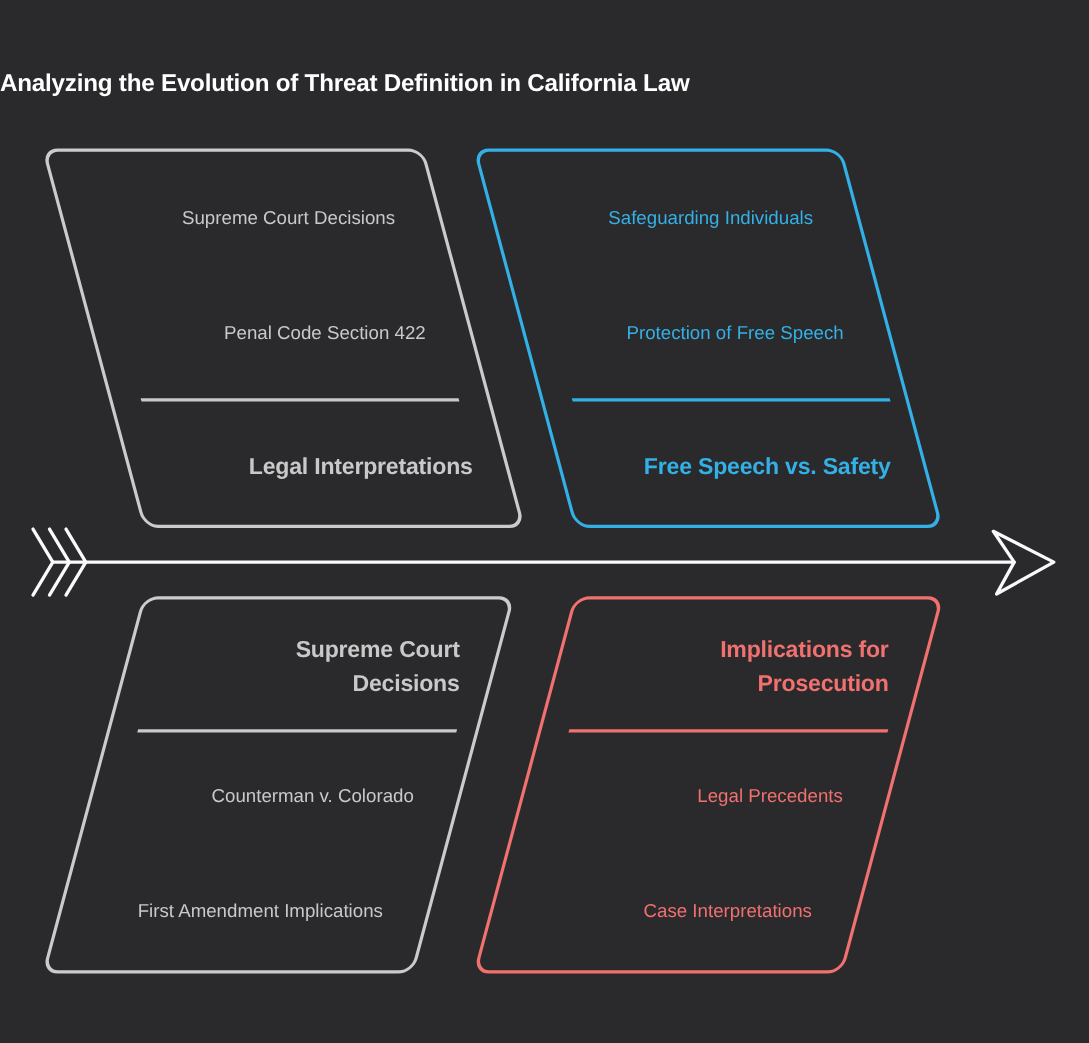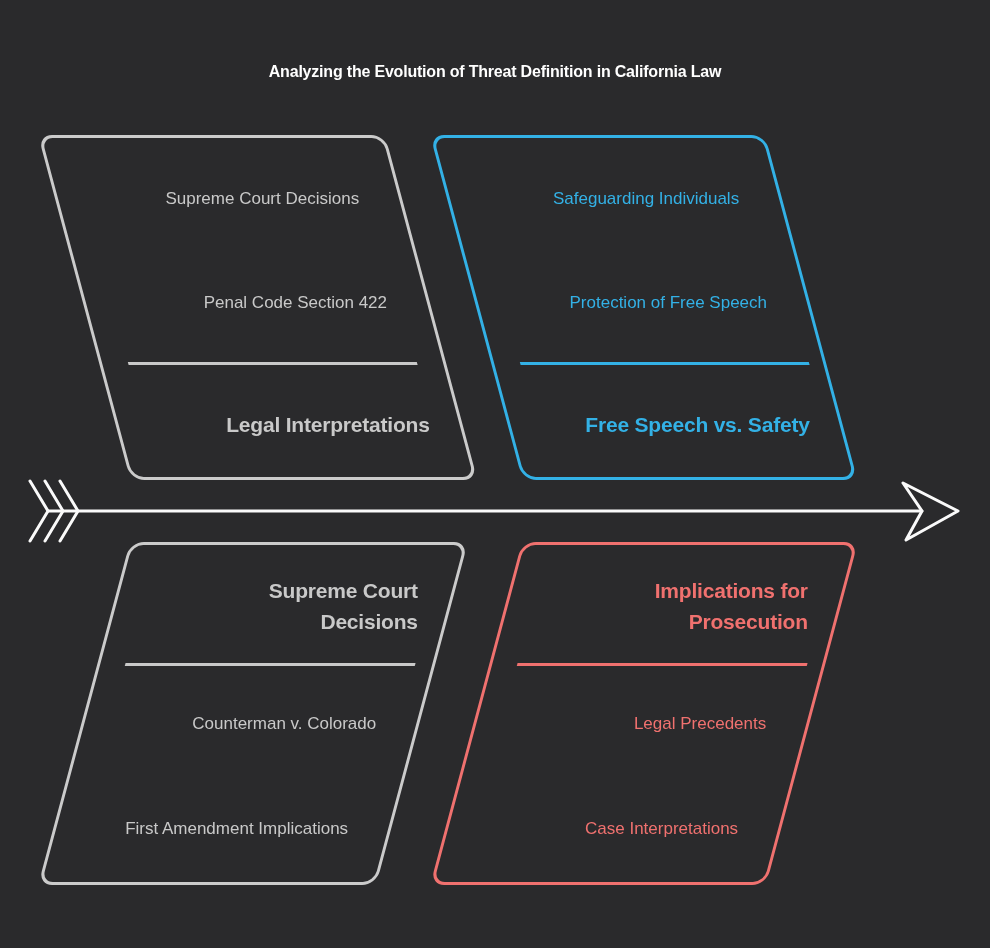--- a/index.html
+++ b/index.html
@@ -7,23 +7,22 @@
     position: relative;
     width: 990px;
     height: 948px;
     background: #2a2a2c;
     font-family: "Liberation Sans", sans-serif;
     overflow: hidden;
   }
   .title {
     position: absolute;
     left: 0; right: 0; top: 63px;
-    text-align: center;
     color: #ffffff;
-    font-size: 16px;
+    font-size: 22px;
     font-weight: bold;
     letter-spacing: -0.2px;
   }
   .arrow-svg { position: absolute; left: 0; top: 0; }
 
   .box {
     position: absolute;
     border: 3px solid;
     border-radius: 14px;
     box-sizing: border-box;

